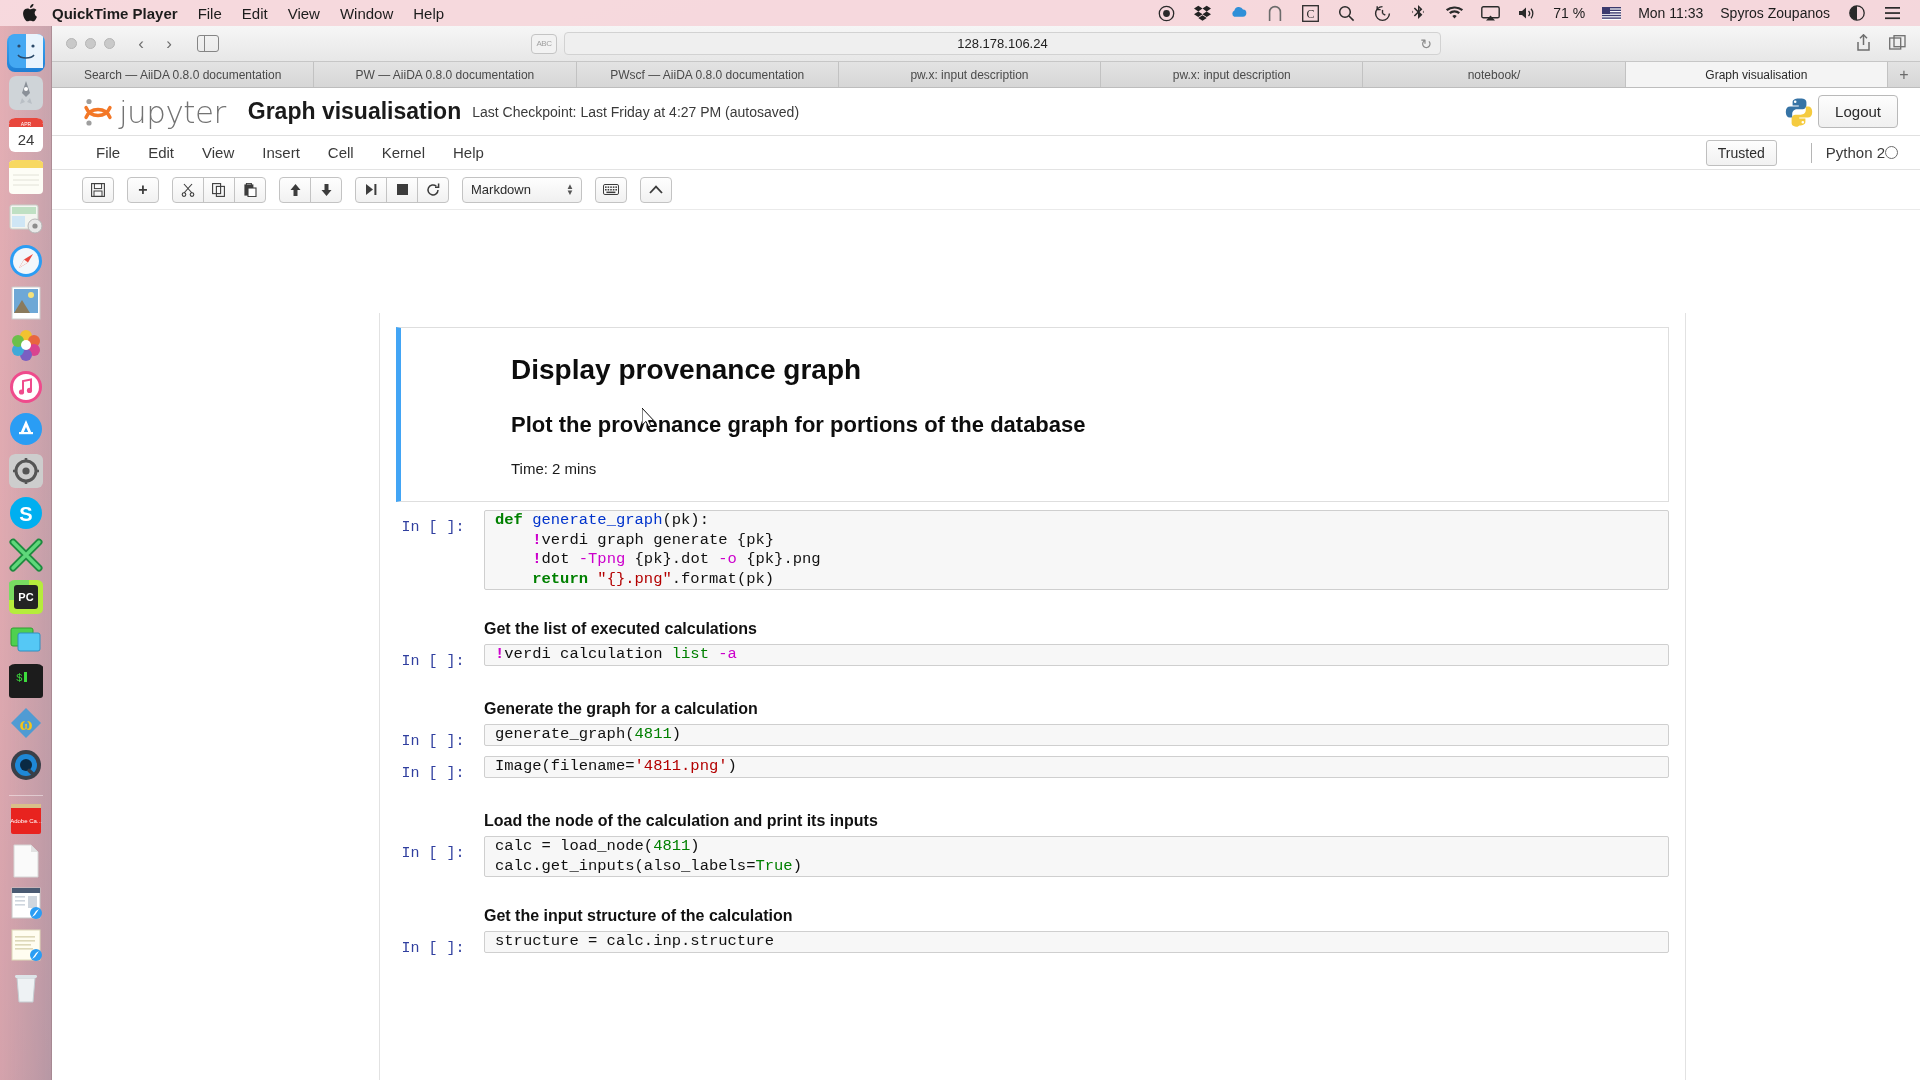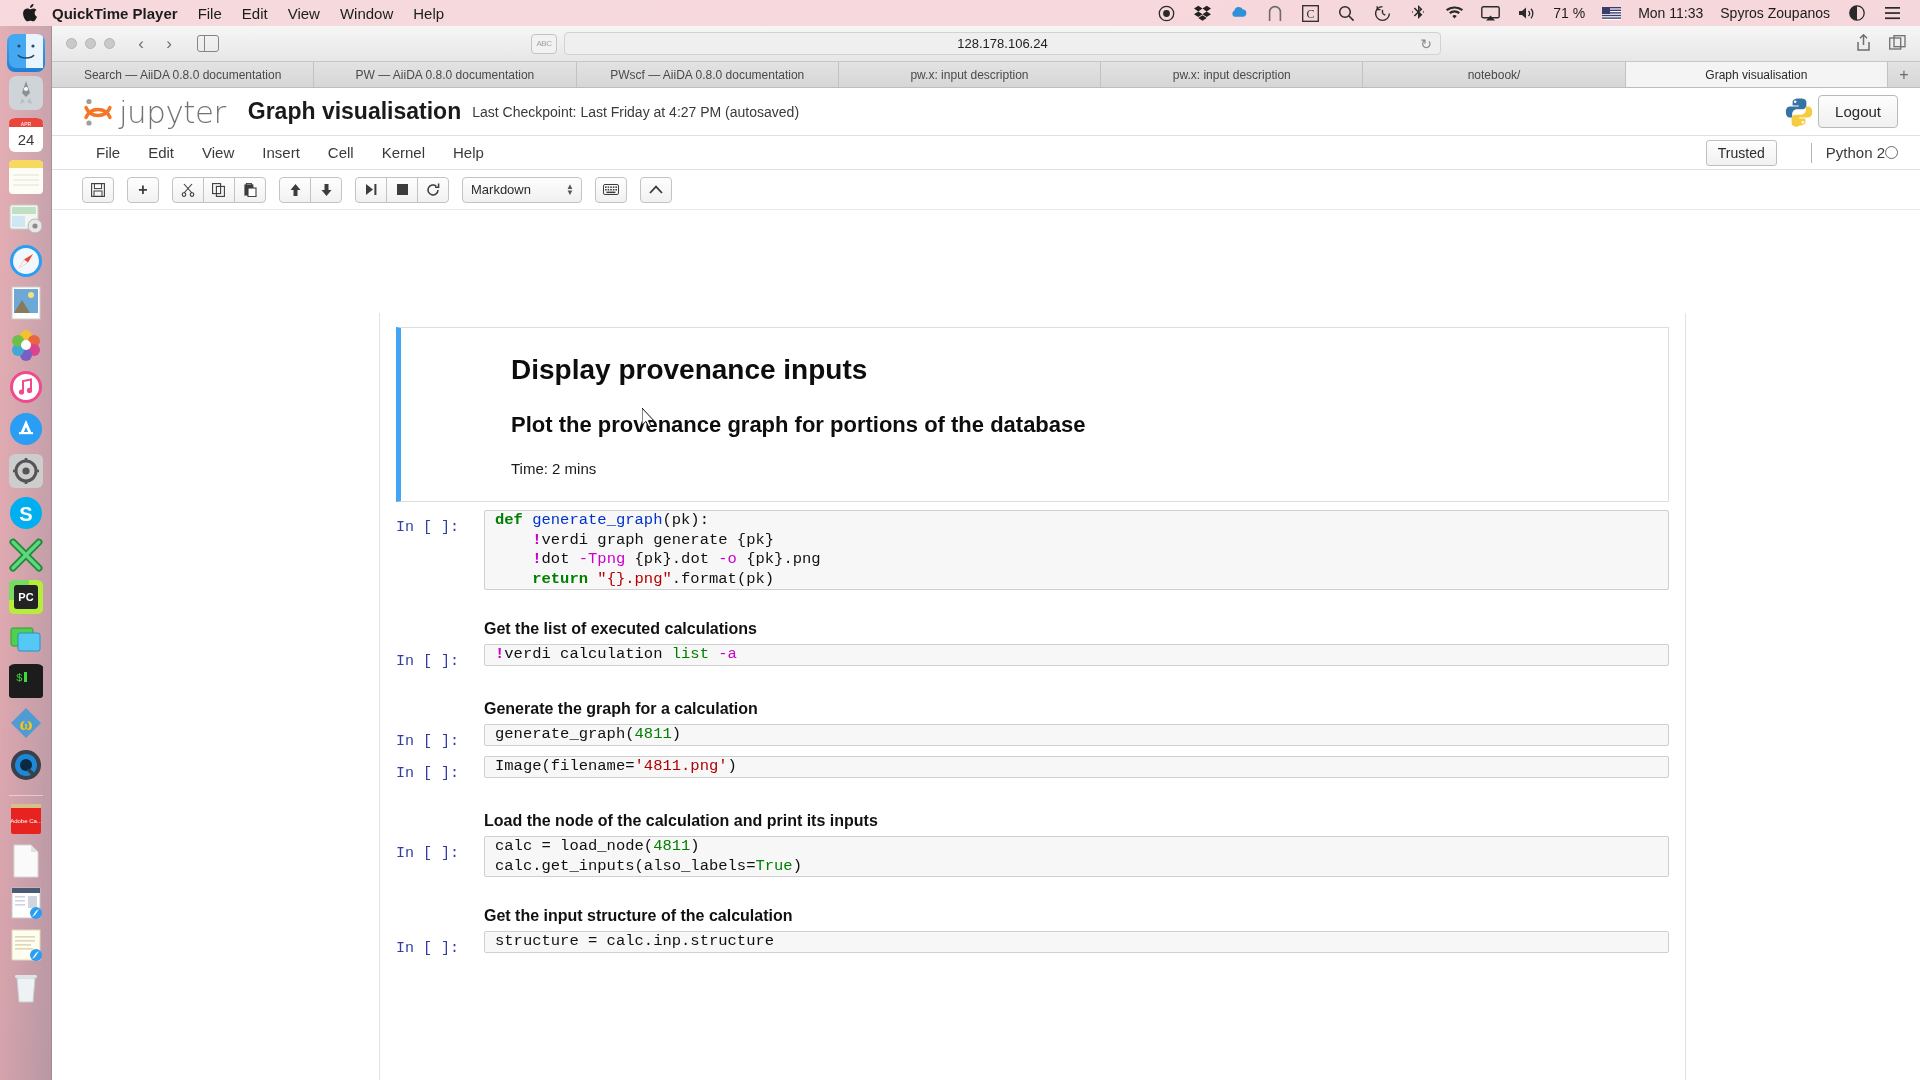--- a/index.html
+++ b/index.html
@@ -232,21 +232,21 @@
     padding: 26px 0 24px 0;
   }
   .md-inner { padding-left: 110px; }
   .md-h1 { font-size: 28px; font-weight: bold; color: #0d0d0d; margin-bottom: 26px; }
   .md-h2 { font-size: 22px; font-weight: bold; color: #0d0d0d; margin-bottom: 22px; }
   .md-p  { font-size: 15px; color: #1a1a1a; }
 
   .code-row { display: flex; align-items: flex-start; margin: 6px 16px 6px 16px; }
   .prompt {
     width: 88px; flex: 0 0 88px;
-    text-align: left; padding-right: 14px; padding-top: 9px;
+    text-align: center; padding-right: 14px; padding-top: 9px;
     font-family: "Liberation Mono", monospace;
     font-size: 15px; color: #303f9f;
     white-space: pre;
   }
   .code-box {
     flex: 1;
     background: #f7f7f7;
     border: 1px solid #cfcfcf;
     border-radius: 2px;
     padding: 0 10px;
@@ -791,21 +791,21 @@
                 <polyline points="1,8 7,1.6 13,8" fill="none" stroke="#3c3c3c" stroke-width="1.8"></polyline>
               </svg>
           </div>
         </div>
       </div>
 
       <div class="nb-container">
 
         <div class="md-cell">
           <div class="md-inner">
-            <div class="md-h1">Display provenance inputs</div>
+            <div class="md-h1">Display provenance graph</div>
             <div class="md-h2">Plot the provenance graph for portions of the database</div>
             <div class="md-p">Time: 2 mins</div>
           </div>
         </div>
 
         <div id="cells-root">
             <div class="code-row">
               <div class="prompt">In [ ]:</div>
               <div class="code-box"><div><span class="k">def </span><span class="fn">generate_graph</span><span>(pk):</span></div><div><span>    </span><span class="bang">!</span><span>verdi graph generate {pk}</span></div><div><span>    </span><span class="bang">!</span><span>dot </span><span class="op">-Tpng</span><span> {pk}.dot </span><span class="op">-o</span><span> {pk}.png</span></div><div><span>    </span><span class="k">return</span><span> </span><span class="str">"{}.png"</span><span>.format(pk)</span></div></div>
             </div>

